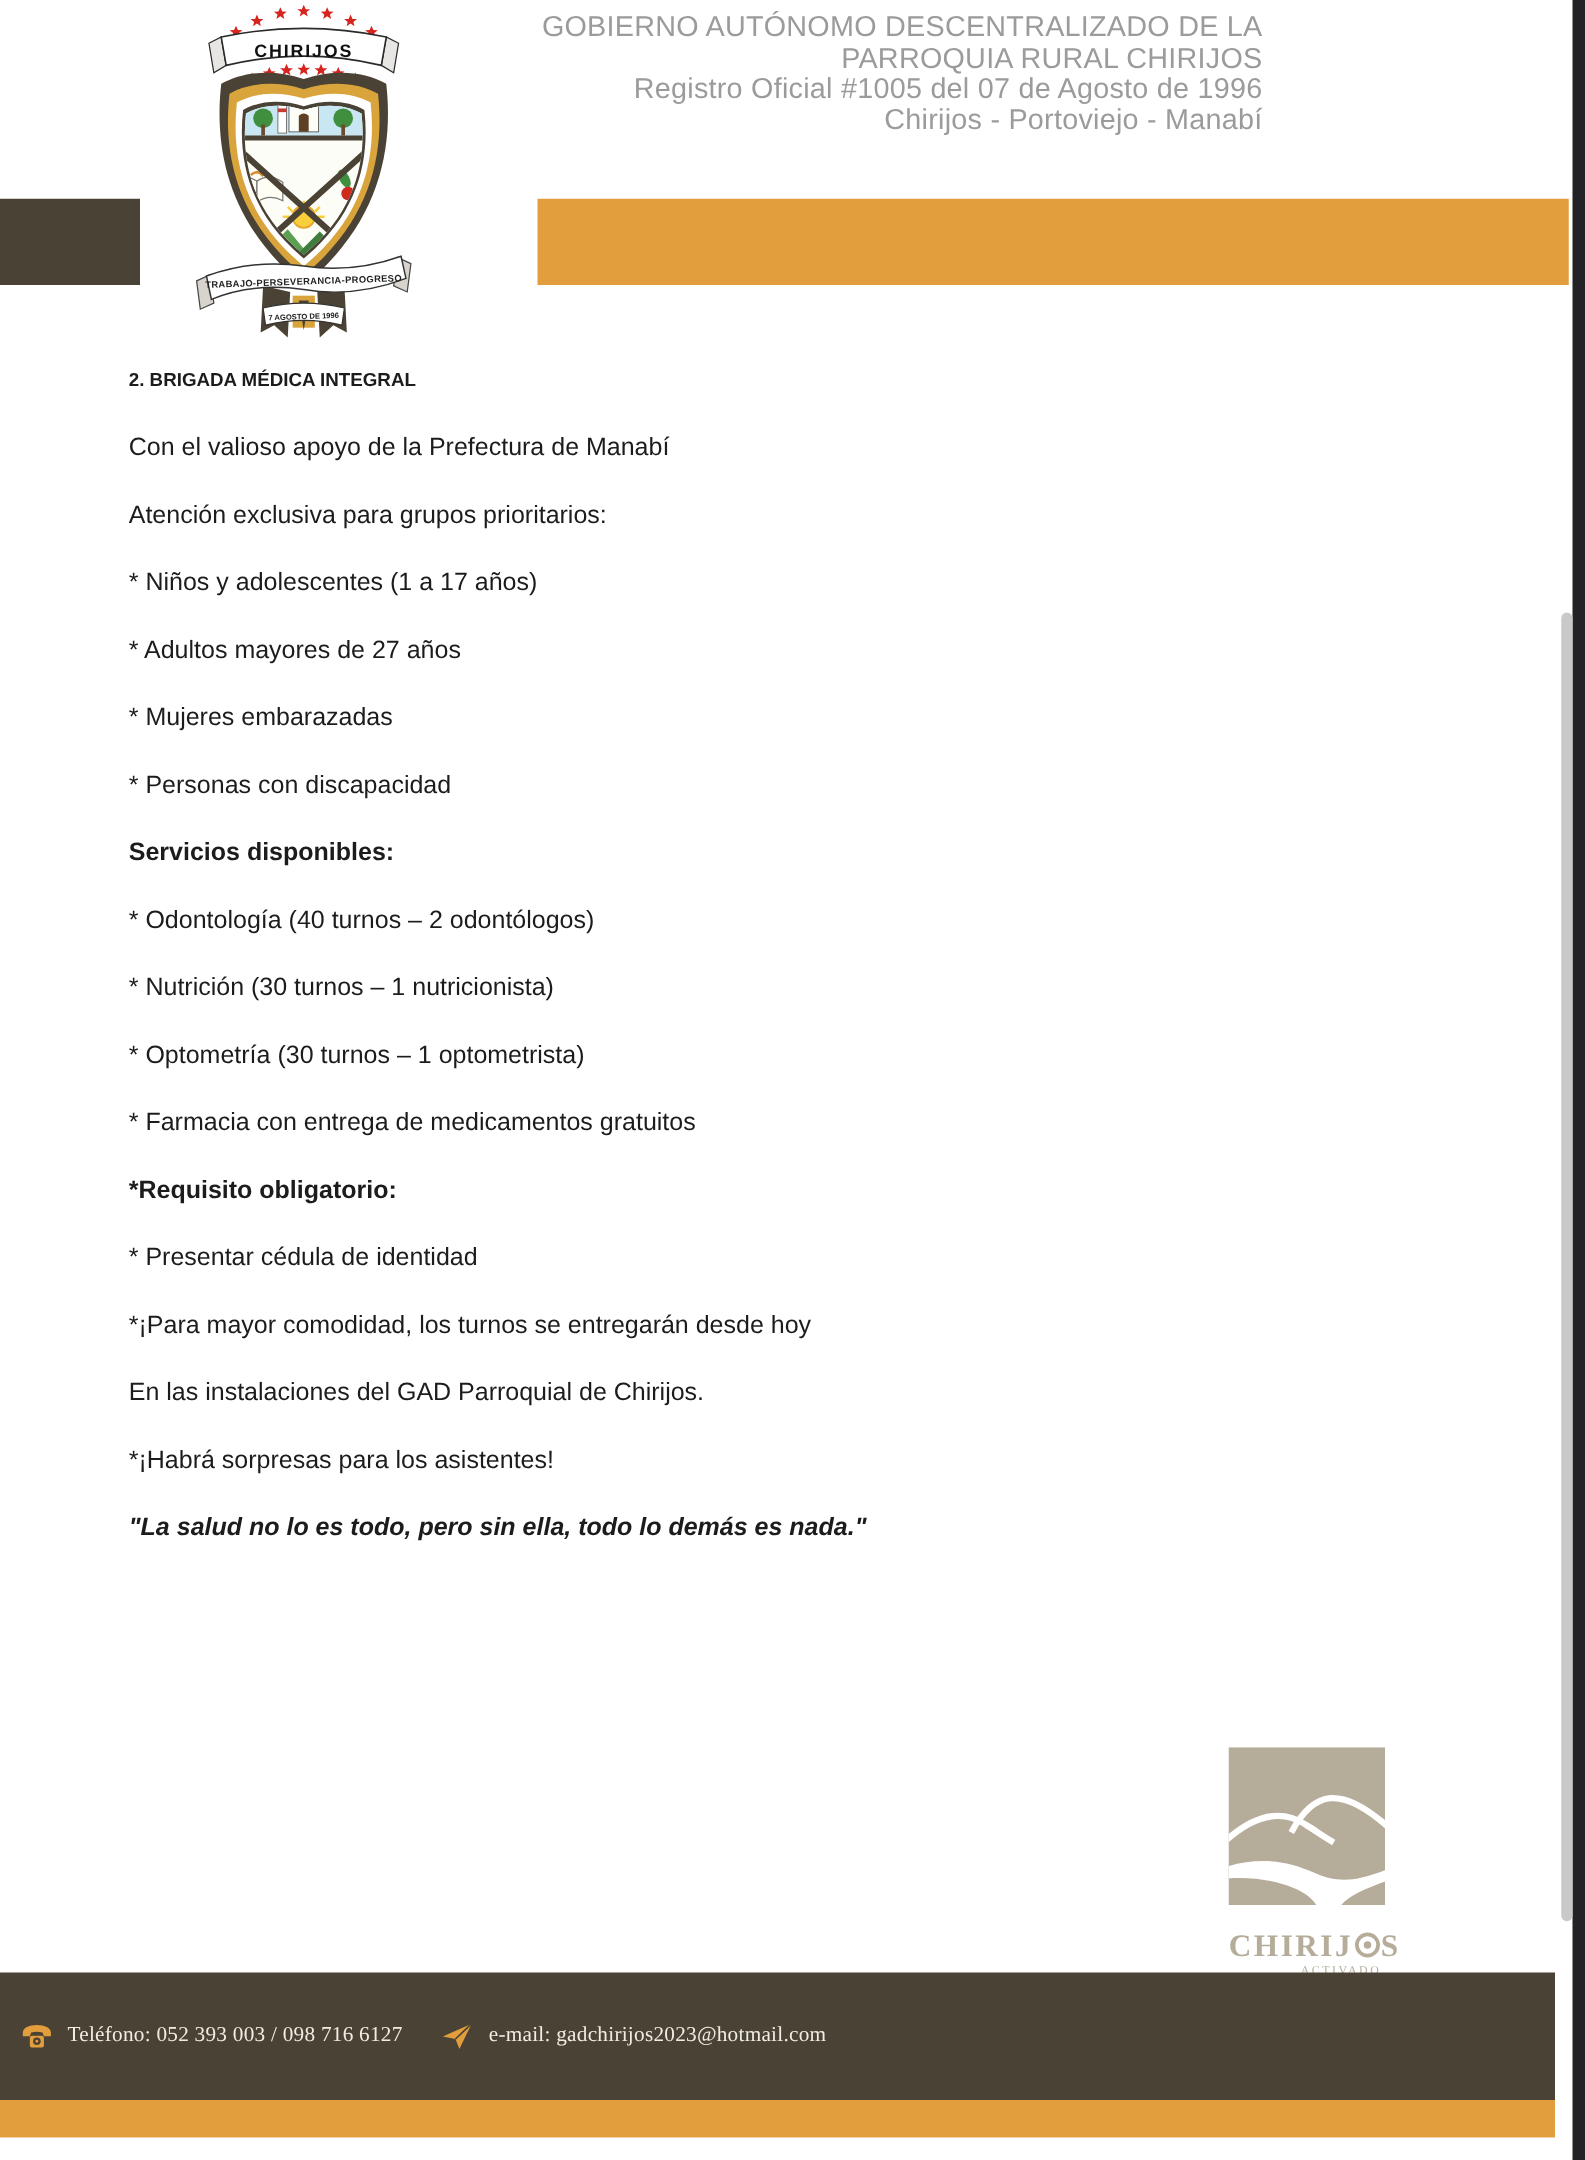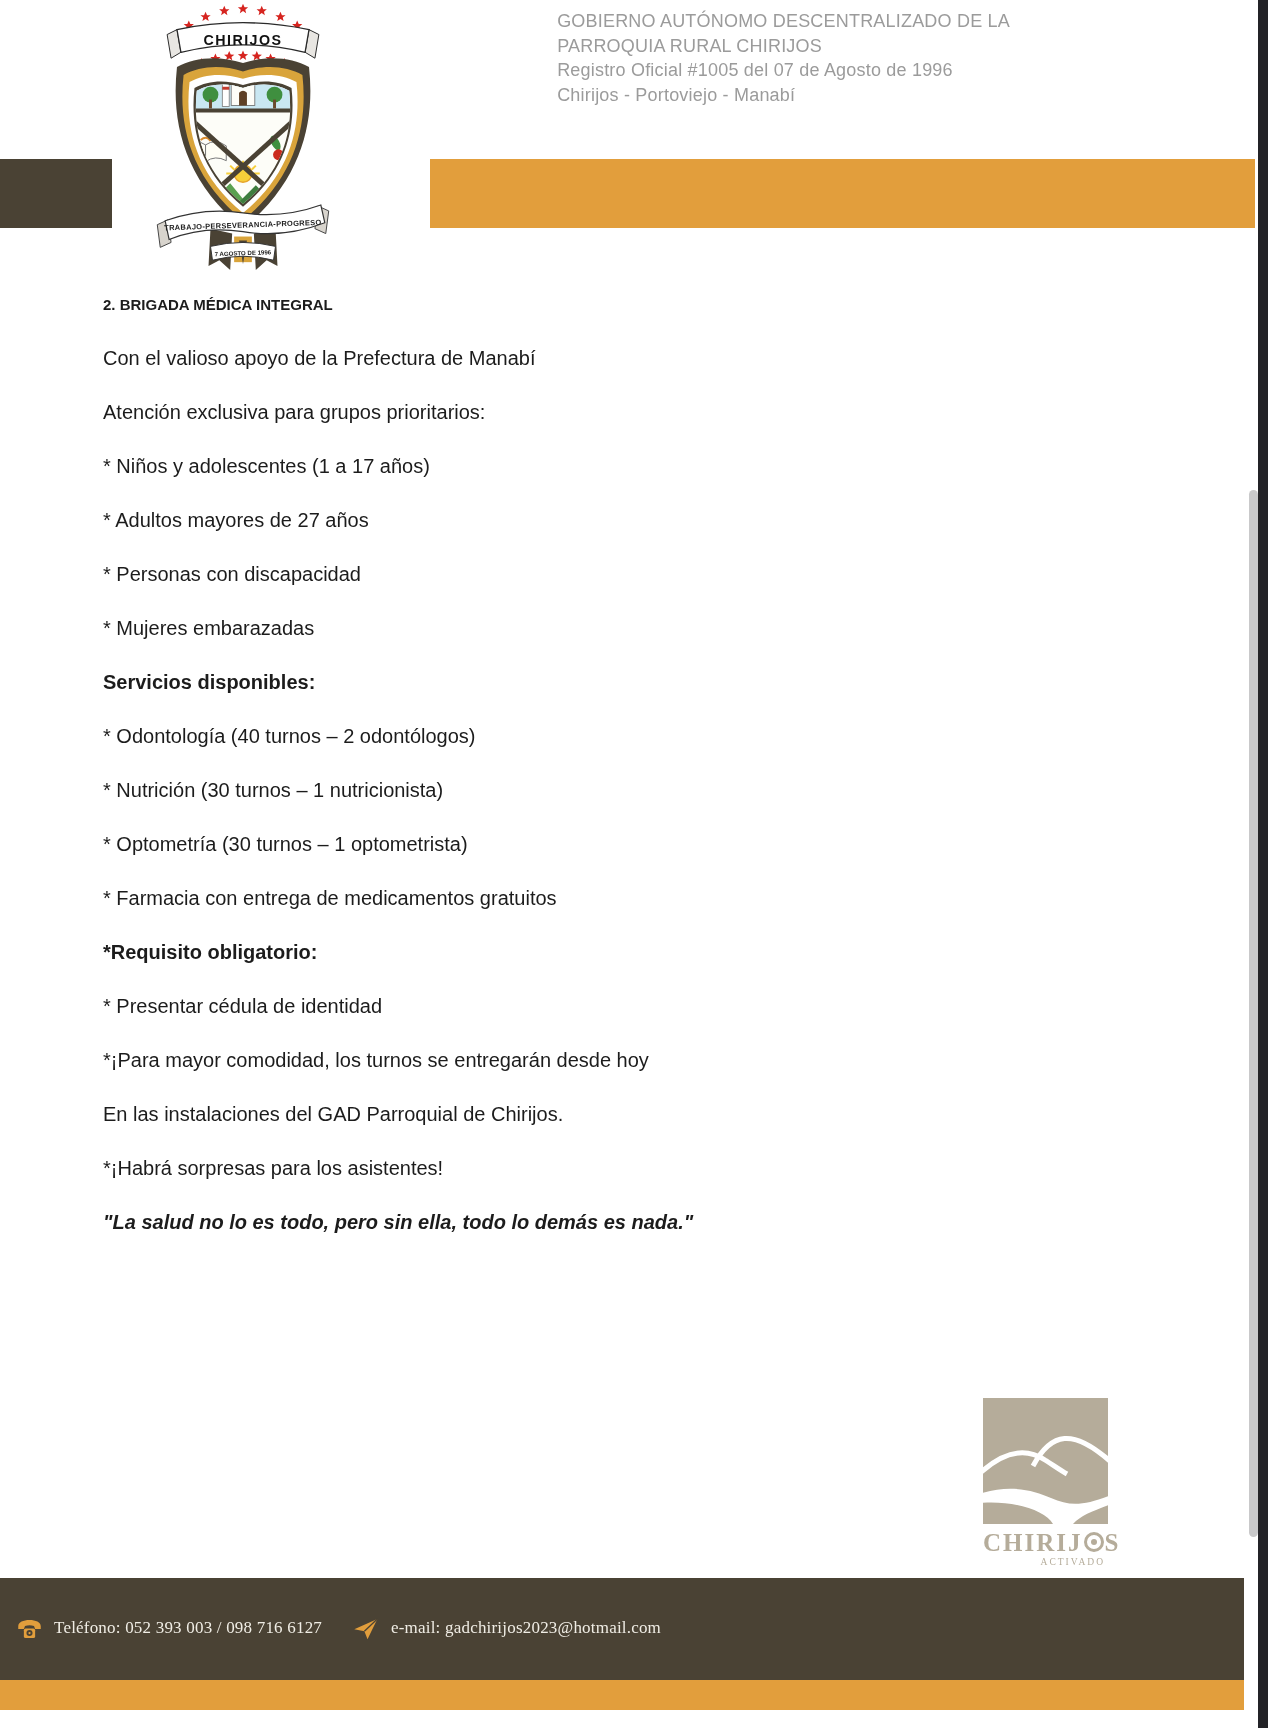--- a/index.html
+++ b/index.html
@@ -20,40 +20,40 @@
   
   .edge-strip{position:absolute;right:0;top:0;width:10px;height:1728px;background:var(--track);}
   .scroll-thumb{position:absolute;left:1249px;top:490px;width:9px;height:1047px;border-radius:5px;background:var(--thumb);}
 
   
   .bar-left{position:absolute;left:0;top:159px;width:112px;height:69px;background:var(--brown);}
   .bar-orange{position:absolute;left:430px;top:159px;width:825px;height:69px;background:var(--accent);}
 
   
   .org-block{
-    position:absolute;top:9px;right:258px;text-align:left;
-    color:var(--hdr-gray);font-size:18px;line-height:24.6px;letter-spacing:.2px;
+    position:absolute;top:9px;right:258px;text-align:right;
+    color:var(--hdr-gray);font-size:23px;line-height:24.6px;letter-spacing:.2px;
   }
 
   
   .crest{position:absolute;left:148px;top:4px;width:190px;height:268px;}
 
   
   .doc{position:absolute;left:103px;top:293px;width:820px;color:var(--ink);}
   .doc-title{font-size:15px;font-weight:bold;line-height:24px;margin:0 0 30px 0;}
   .para{font-size:20px;line-height:23px;margin:0 0 31px 0;}
   .para.bold{font-weight:bold;}
   .para.bold-italic{font-weight:bold;font-style:italic;}
 
   
   .logo{position:absolute;left:983px;top:1398px;width:125px;}
   .logo-square{width:125px;height:126px;background:var(--taupe);overflow:hidden;}
   .logo-name{
     font-family:"Liberation Serif",serif;font-weight:bold;font-size:25px;
-    color:var(--taupe);letter-spacing:2px;margin-top:5px;text-align:center;white-space:nowrap;
+    color:var(--taupe);letter-spacing:2px;margin-top:20px;text-align:center;white-space:nowrap;
   }
   .logo-o{
     display:inline-block;width:14px;height:14px;border:3px solid var(--taupe);
     border-radius:50%;position:relative;top:1px;margin:0 1px;box-sizing:content-box;
   }
   .logo-o::after{content:"";position:absolute;left:4px;top:4px;width:6px;height:6px;border-radius:50%;background:var(--taupe);}
   .logo-tagline{
     font-family:"Liberation Serif",serif;font-size:9.5px;color:var(--taupe);
     letter-spacing:2px;text-align:right;padding-right:3px;margin-top:0;
   }
@@ -180,22 +180,22 @@
   <div>Chirijos - Portoviejo - Manabí</div>
 </div>
 
 <div class="doc">
   <h2 class="doc-title">2. BRIGADA MÉDICA INTEGRAL</h2>
   <div>
       <p class="para">Con el valioso apoyo de la Prefectura de Manabí</p>
       <p class="para">Atención exclusiva para grupos prioritarios:</p>
       <p class="para">* Niños y adolescentes (1 a 17 años)</p>
       <p class="para">* Adultos mayores de 27 años</p>
+      <p class="para">* Mujeres embarazadas</p>
       <p class="para">* Personas con discapacidad</p>
-      <p class="para">* Mujeres embarazadas</p>
       <p class="para bold">Servicios disponibles:</p>
       <p class="para">* Odontología (40 turnos – 2 odontólogos)</p>
       <p class="para">* Nutrición (30 turnos – 1 nutricionista)</p>
       <p class="para">* Optometría (30 turnos – 1 optometrista)</p>
       <p class="para">* Farmacia con entrega de medicamentos gratuitos</p>
       <p class="para bold">*Requisito obligatorio:</p>
       <p class="para">* Presentar cédula de identidad</p>
       <p class="para">*¡Para mayor comodidad, los turnos se entregarán desde hoy</p>
       <p class="para">En las instalaciones del GAD Parroquial de Chirijos.</p>
       <p class="para">*¡Habrá sorpresas para los asistentes!</p>

